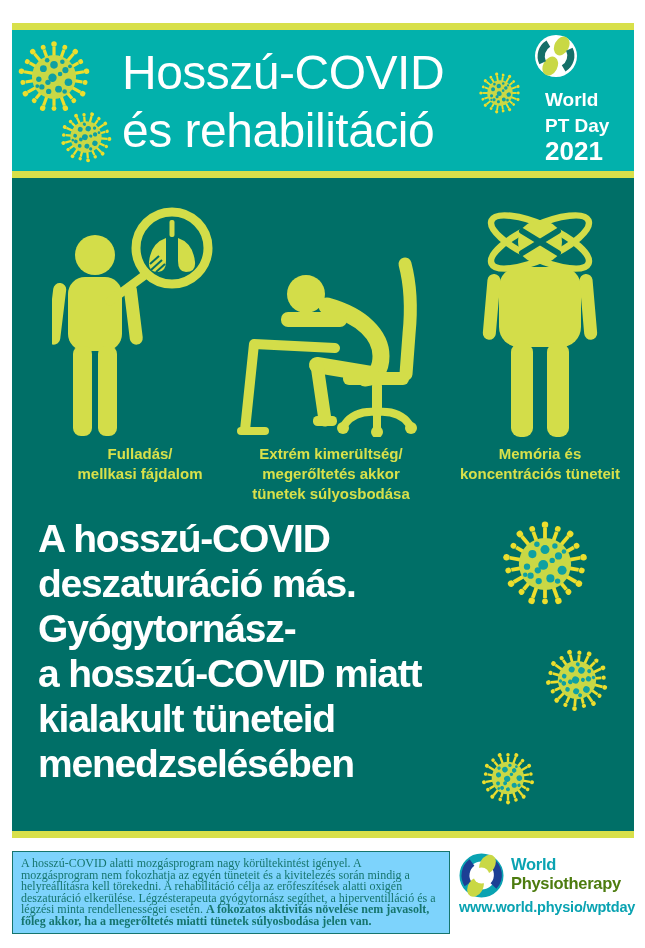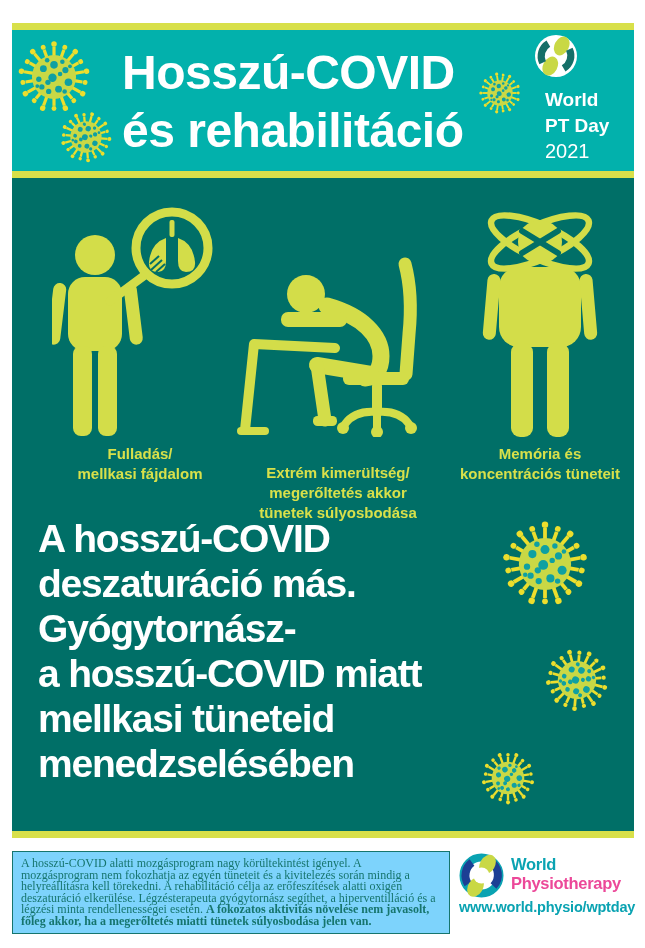--- a/index.html
+++ b/index.html
@@ -9,47 +9,47 @@
   }
   
   .line-lime{position:absolute; left:12px; width:622px; height:7px; background:#d8e04a;}
   .line-top{top:23px;}
   .line-mid{top:171px;}
   .line-bottom{top:831px;}
   .header-band{position:absolute; left:12px; top:30px; width:622px; height:141px; background:#02b1ac;}
   .main-band{position:absolute; left:12px; top:178px; width:622px; height:653px; background:#006f67;}
   
   .title{
-    position:absolute; left:122px; top:44px; color:#ffffff; font-weight:bold;
+    position:absolute; left:122px; top:44px; color:#ffffff; font-weight:normal;
     font-size:48px; line-height:58px; letter-spacing:-0.5px; white-space:nowrap;
   }
   .ptday-text{position:absolute; left:545px; top:87px; color:#ffffff; white-space:nowrap;}
   .ptday-text .l1,.ptday-text .l2{font-size:19px; font-weight:bold; line-height:26px; display:block;}
-  .ptday-text .l3{font-size:20px; font-weight:400; line-height:24px; display:block;}
+  .ptday-text .l3{font-size:26px; font-weight:700; line-height:24px; display:block;}
   
   .caption{
     position:absolute; top:444px; width:200px; text-align:center;
     color:#d8e04a; font-weight:bold; font-size:15px; line-height:20px;
   }
-  .cap1{left:40px;} .cap2{left:238px;margin-top:19px;} .cap3{left:440px;}
+  .cap1{left:40px;} .cap2{left:231px;} .cap3{left:440px;}
   
   .message{
     position:absolute; left:38px; top:516px; color:#ffffff; font-weight:bold;
     font-size:39px; line-height:45px; letter-spacing:-1.2px; white-space:nowrap;
   }
   
   .note-box{
     position:absolute; left:12px; top:851px; width:420px; min-height:52px;
     border:1.5px solid #16756d; background:#7dd3fc; padding:6px 8px 5px 8px;
     color:#16756d; font-size:12px; line-height:11.6px;font-family:Liberation Serif, serif;
   }
   .note-box strong{font-weight:bold;}
   .wp-name{position:absolute; left:511px; top:855px; font-weight:bold; font-size:16.5px; line-height:18.5px; letter-spacing:-0.3px; white-space:nowrap;}
   .wp-name .w{color:#0aa3b2; display:block;}
-  .wp-name .p{color:#ec4899; display:block;}
+  .wp-name .p{color:#4d7c0f; display:block;}
   .wp-url{position:absolute; left:459px; top:899px; color:#0aa3b2; font-weight:bold; font-size:14.5px; letter-spacing:-0.2px; white-space:nowrap; text-decoration:none;}
   svg{position:absolute; display:block;}
   .defs{width:0;height:0;position:absolute;}
 </style>
 </head>
 <body>
 
 <svg class="defs" aria-hidden="true">
   <defs>
     <g id="virus-sym">
@@ -266,21 +266,21 @@
   <div class="caption cap3">
     <div>Memória és</div>
     <div>koncentrációs tüneteit</div>
   </div>
 
   <div class="message">
     <div>A hosszú-COVID</div>
     <div>deszaturáció más.</div>
     <div>Gyógytornász-</div>
     <div>a hosszú-COVID miatt</div>
-    <div>mellkasi tüneteid</div>
+    <div>kialakult tüneteid</div>
     <div>menedzselésében</div>
   </div>
 
   <svg style="left:500px; top:519px; width:90px; height:90px;" viewBox="-50 -50 100 100">
       <use href="#virus-sym"></use>
     </svg>
   <svg style="left:544px; top:647px; width:66px; height:66px;" viewBox="-50 -50 100 100">
       <use href="#virus-sym" transform="rotate(25)"></use>
     </svg>
   <svg style="left:480px; top:750px; width:56px; height:56px;" viewBox="-50 -50 100 100">

